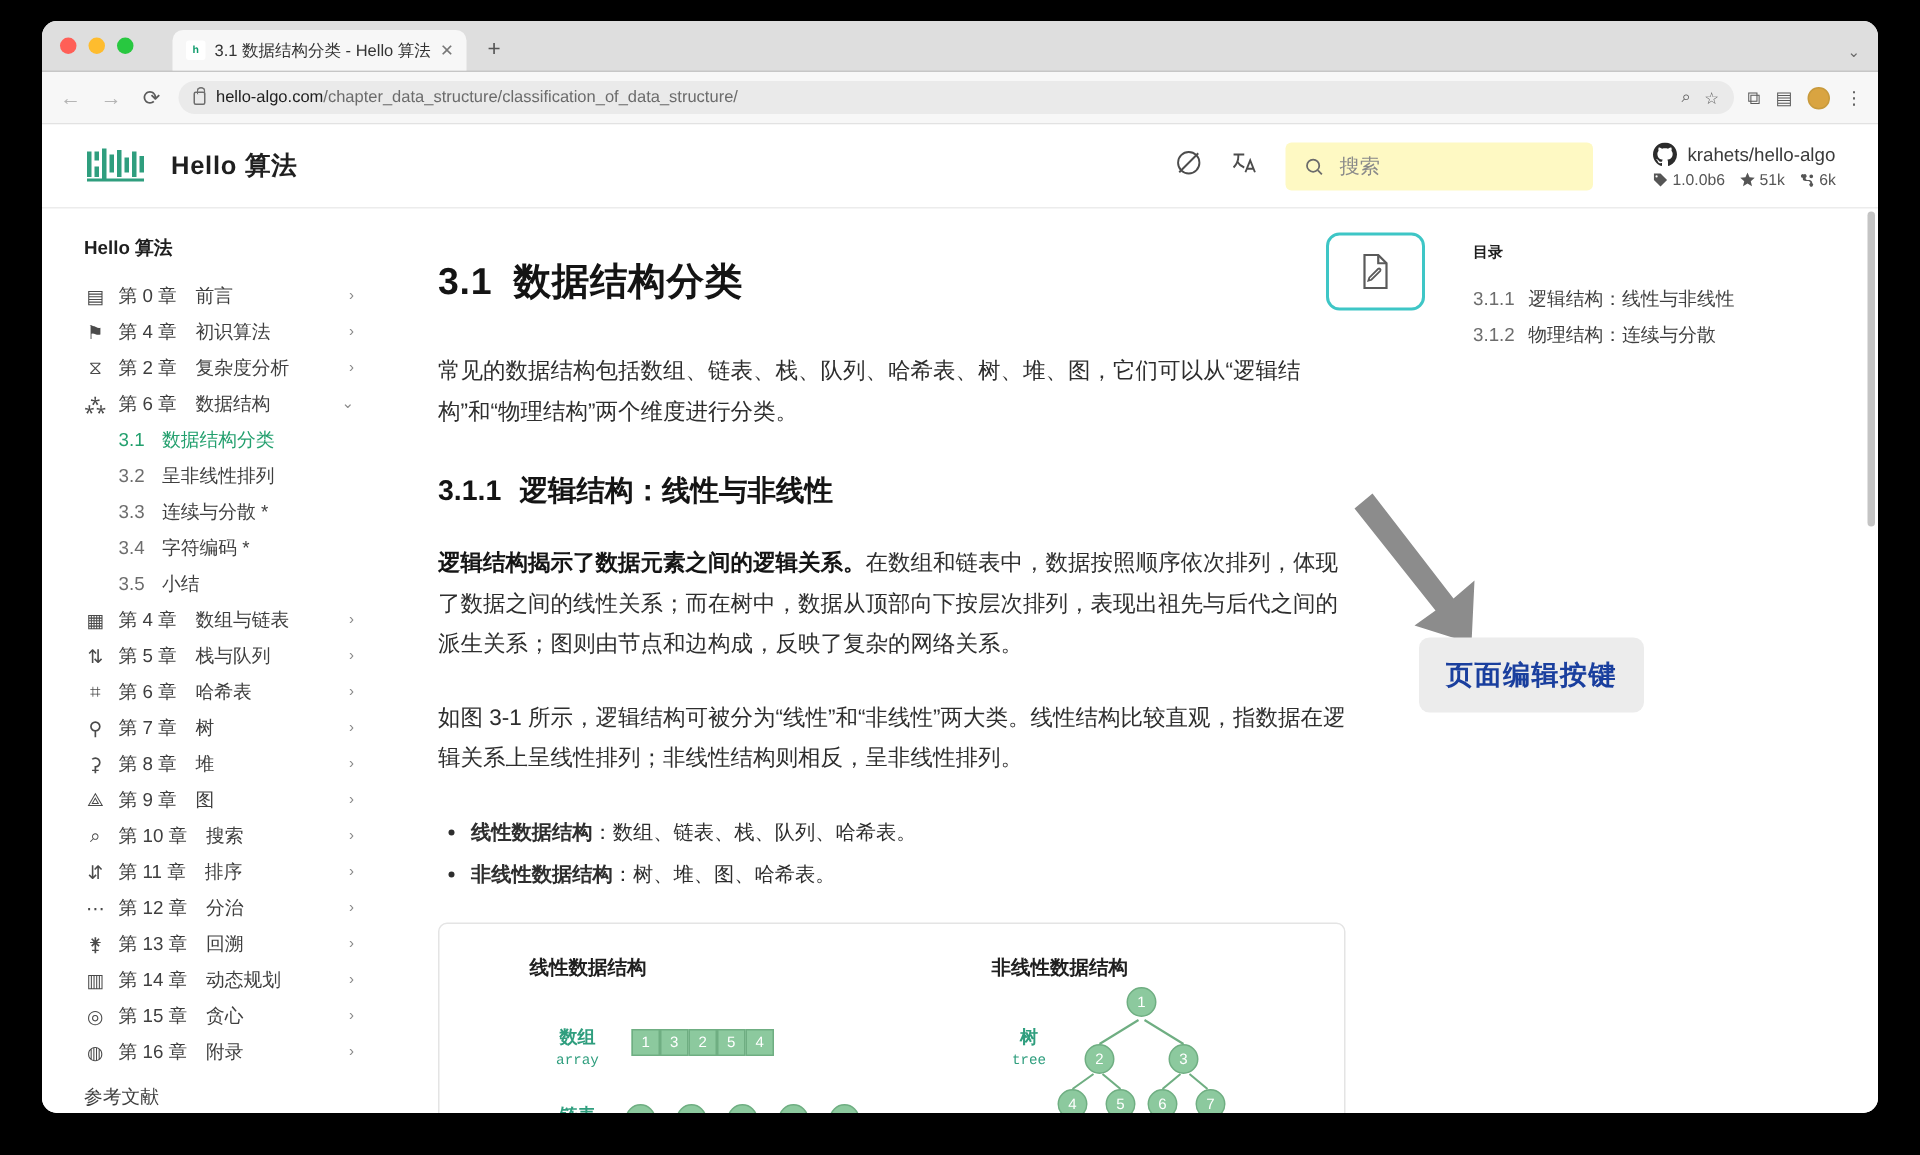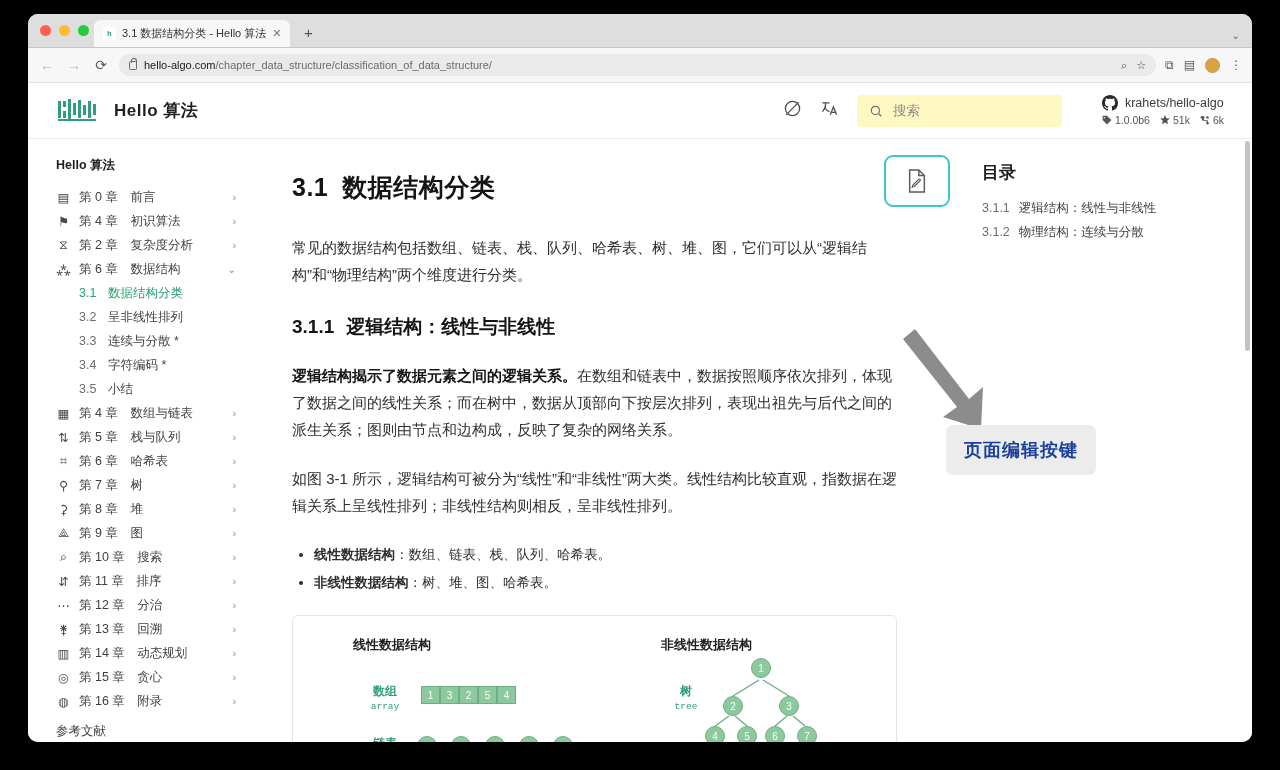--- a/index.html
+++ b/index.html
@@ -38,21 +38,21 @@
     left: 12px; top: 11px;
     display: flex; gap: 8px;
   }
   .dot { width: 11px; height: 11px; border-radius: 50%; }
   .dot.red { background: #ff5f57; }
   .dot.yellow { background: #febc2e; }
   .dot.green { background: #28c840; }
   .tabstrip {
     display: flex;
     align-items: flex-end;
-    margin-left: 66px;
+    margin-left: 87px;
     height: 100%;
   }
   .tab {
     display: flex;
     align-items: center;
     gap: 6px;
     height: 27px;
     padding: 0 9px 0 9px;
     background: #f7f7f7;
     border-radius: 7px 7px 0 0;
@@ -357,21 +357,21 @@
     font-size: 10px;
     display: flex; align-items: center; justify-content: center;
     position: absolute;
   }
   .toc {
     width: 290px;
     padding: 22px 20px 0 20px;
     font-size: 12.5px;
     color: #3f3f3f;
   }
-  .toc-title { font-weight: bold; color: #1f1f1f; margin-bottom: 12px; font-size: 17px; }
+  .toc-title { font-weight: bold; color: #1f1f1f; margin-bottom: 12px; font-size: 10px; }
   .toc-item { height: 24px; display: flex; gap: 9px; align-items: center; color: #3f3f3f; }
   .toc-item .num { color: #6d6d6d; }
   
   .edit-btn {
     position: absolute;
     right: 302px;
     top: 16px;
     width: 66px; height: 52px;
     border: 2.5px solid #3ec6c6;
     border-radius: 9px;

